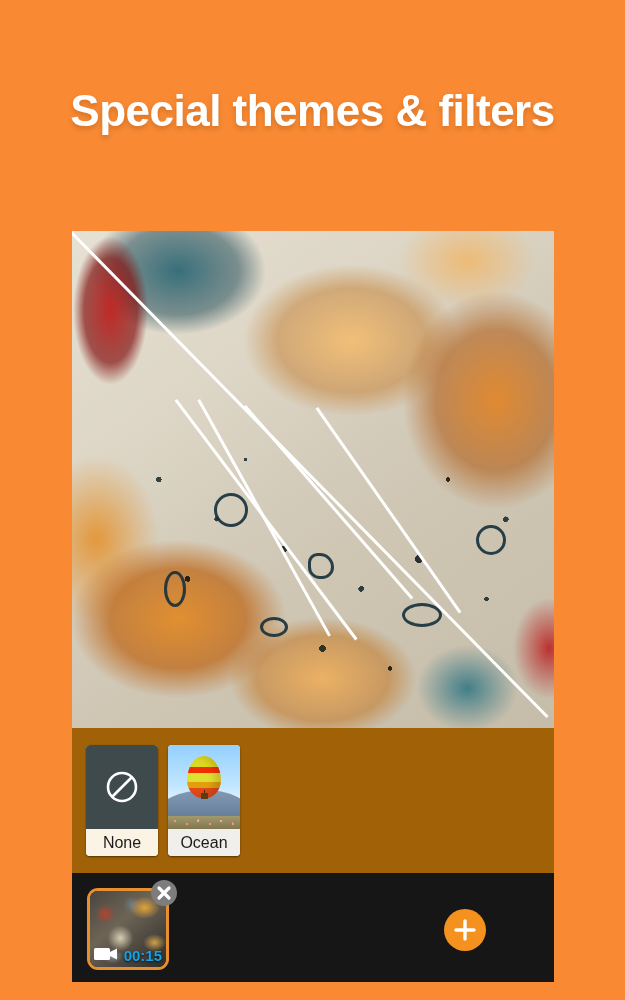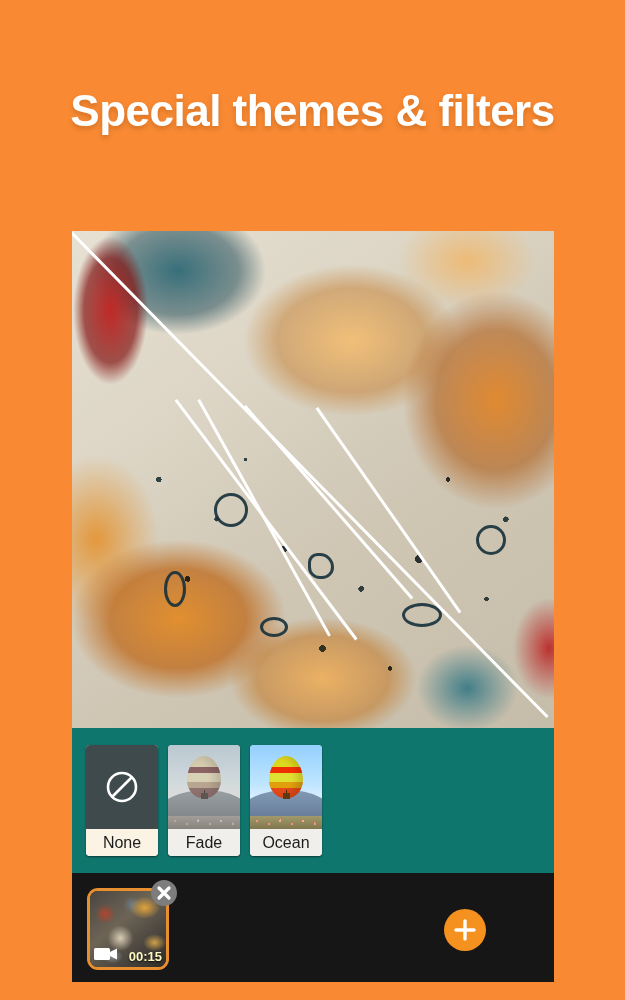--- a/index.html
+++ b/index.html
@@ -102,21 +102,21 @@
     position:absolute;
     background:#ffffff;
     transform-origin:0 0;
   }
 
   
   .filters-panel{
     position:absolute;
     left:0; top:497px;
     width:482px; height:145px;
-    background:#0f766e;
+    background:#a16207;
   }
   .filters-row{
     display:flex;
     align-items:center;
     gap:10px;
     padding-left:14px;
     height:145px;
   }
   .filter{
     flex:0 0 auto;
@@ -229,23 +229,23 @@
     position:absolute; inset:0;
     border-radius:8px;
     overflow:hidden;
   }
   .clip.selected .clip-img{
     box-shadow:0 0 0 3px #E8902F;
   }
   .clip .duration{
     position:absolute;
     right:4px; bottom:3px;
-    font-size:13px;
+    font-size:15px;
     font-weight:bold;
-    color:#fef9c3;
+    color:#0ea5e9;
     text-shadow:0 1px 2px rgba(0,0,0,.85);
     z-index:3;
   }
   .cam-icon{
     position:absolute;
     left:4px; bottom:6px;
     width:24px; height:14px;
     z-index:3;
   }
   .close-btn{
@@ -342,32 +342,20 @@
         <div class="thumb">
           <svg class="ban-icon" viewBox="0 0 34 34">
             <circle cx="17" cy="17" r="14" fill="none" stroke="#ffffff" stroke-width="2.6"></circle>
             <line x1="7.5" y1="26.5" x2="26.5" y2="7.5" stroke="#ffffff" stroke-width="2.6"></line>
           </svg>
         </div>
         <div class="label">None</div>
       </div>
 
 
-      <div class="filter f-fade">
-        <div class="thumb">
-          <div class="scene">
-            <div class="hill"></div>
-            <div class="flowers"></div>
-            <div class="balloon"></div>
-            <div class="rope"></div>
-            <div class="basket"></div>
-          </div>
-        </div>
-        <div class="label">Fade</div>
-      </div>
 
 
 
       <div class="filter f-ocean">
         <div class="thumb">
           <div class="scene">
             <div class="hill"></div>
             <div class="flowers"></div>
             <div class="balloon"></div>
             <div class="rope"></div>

